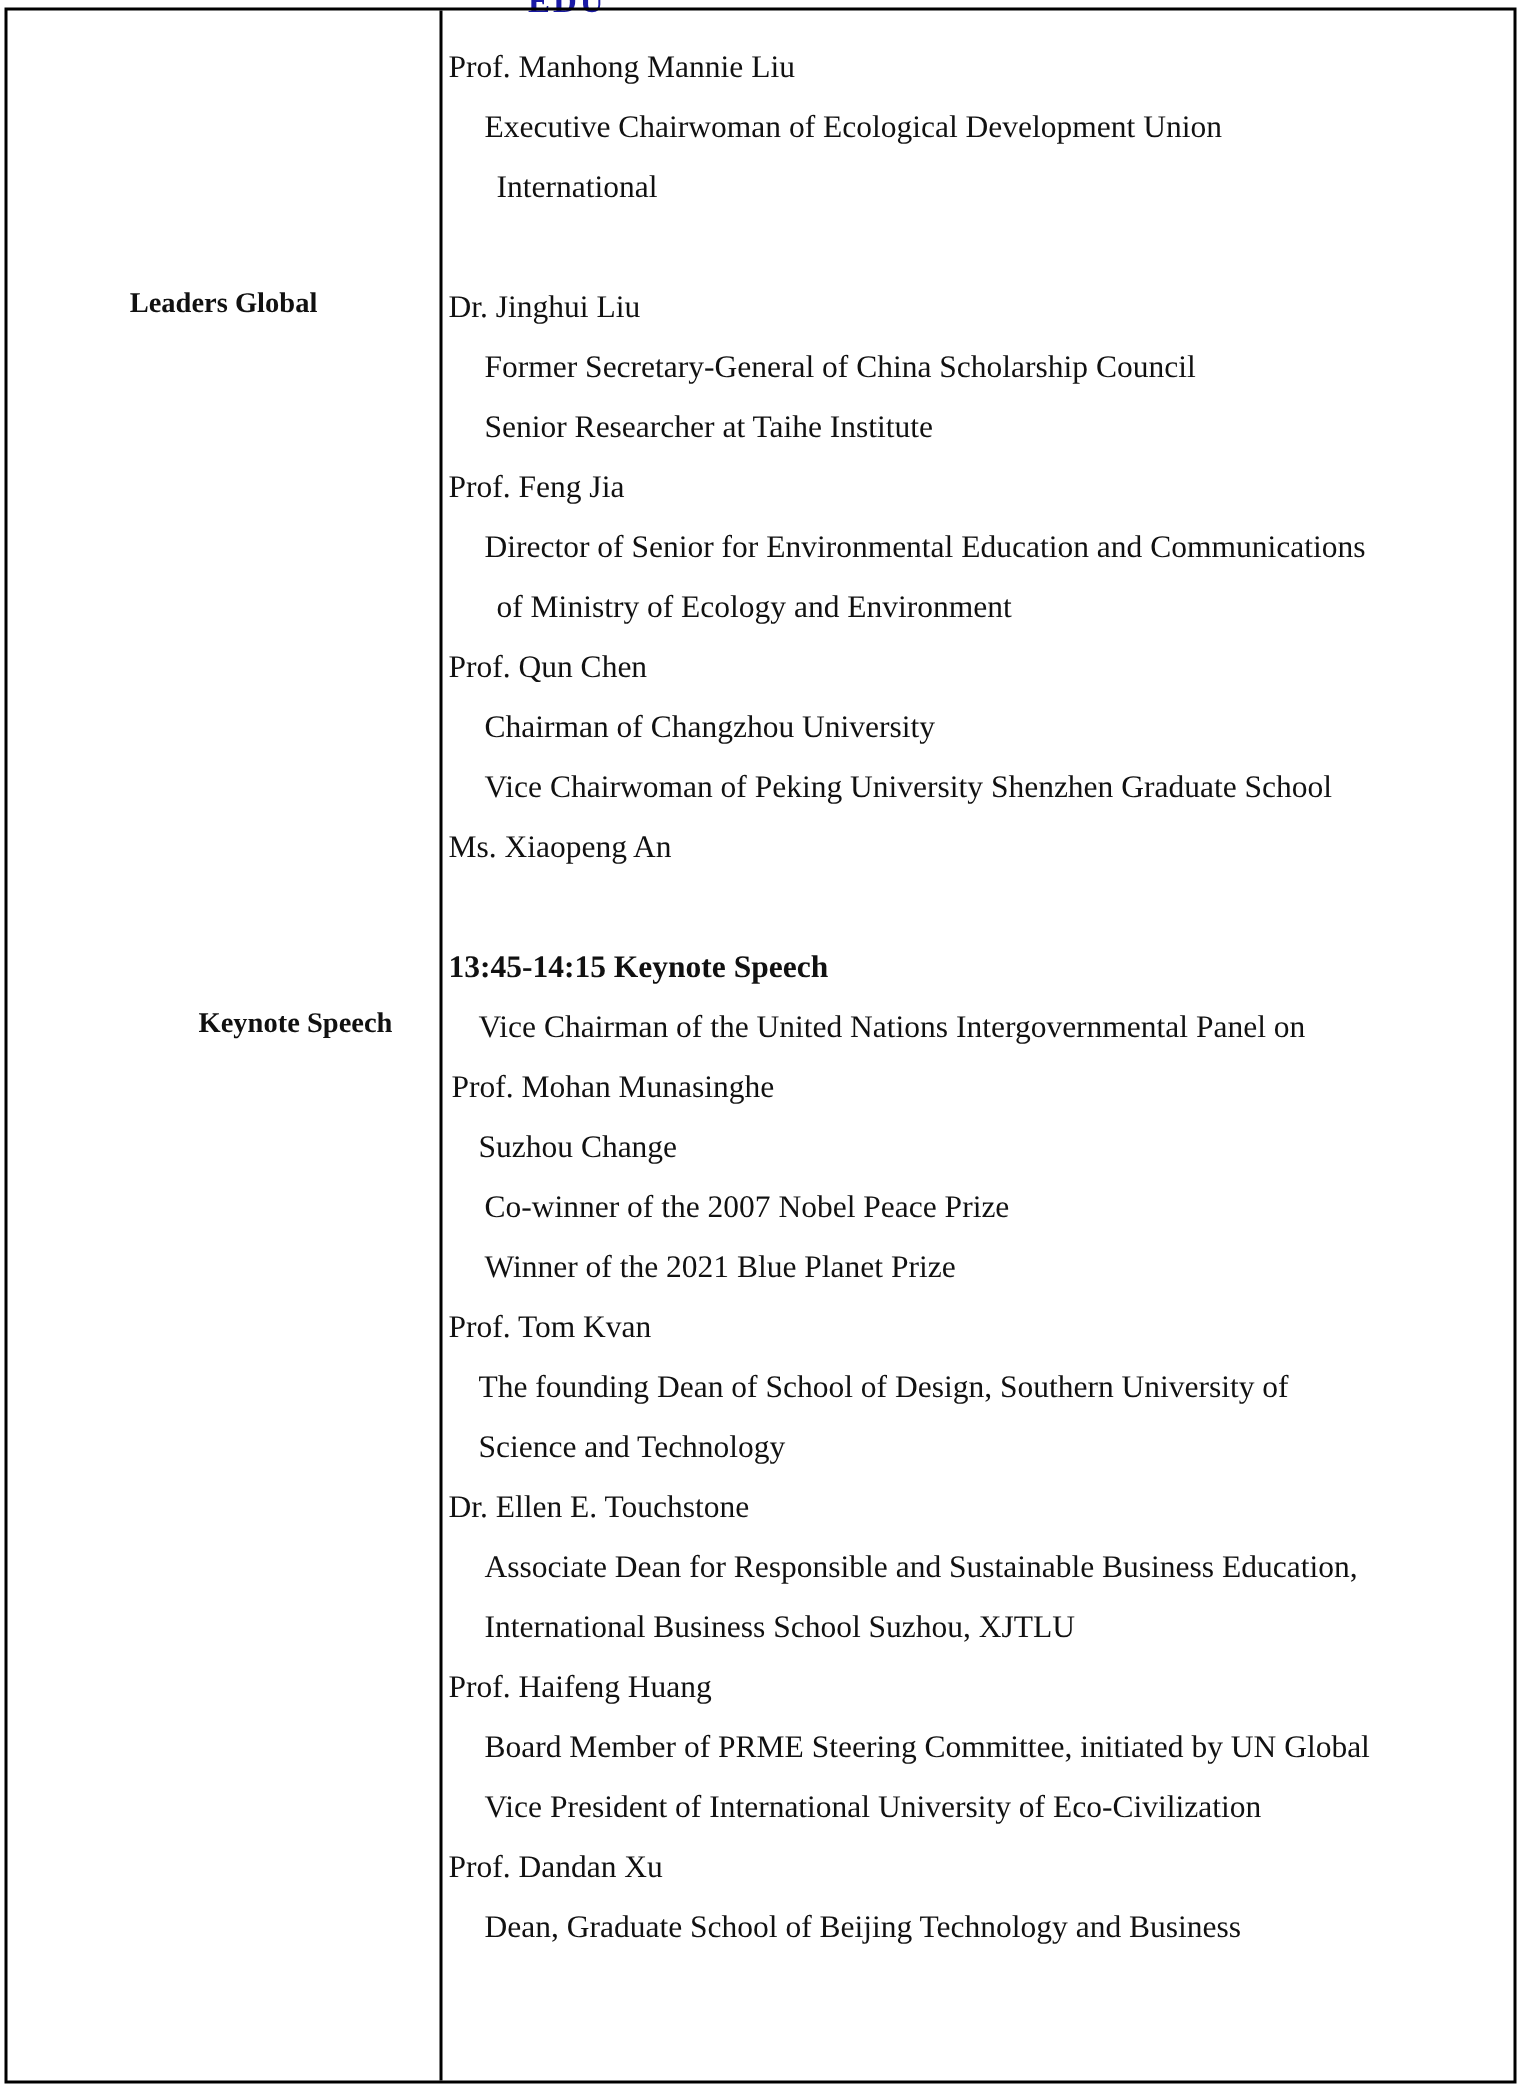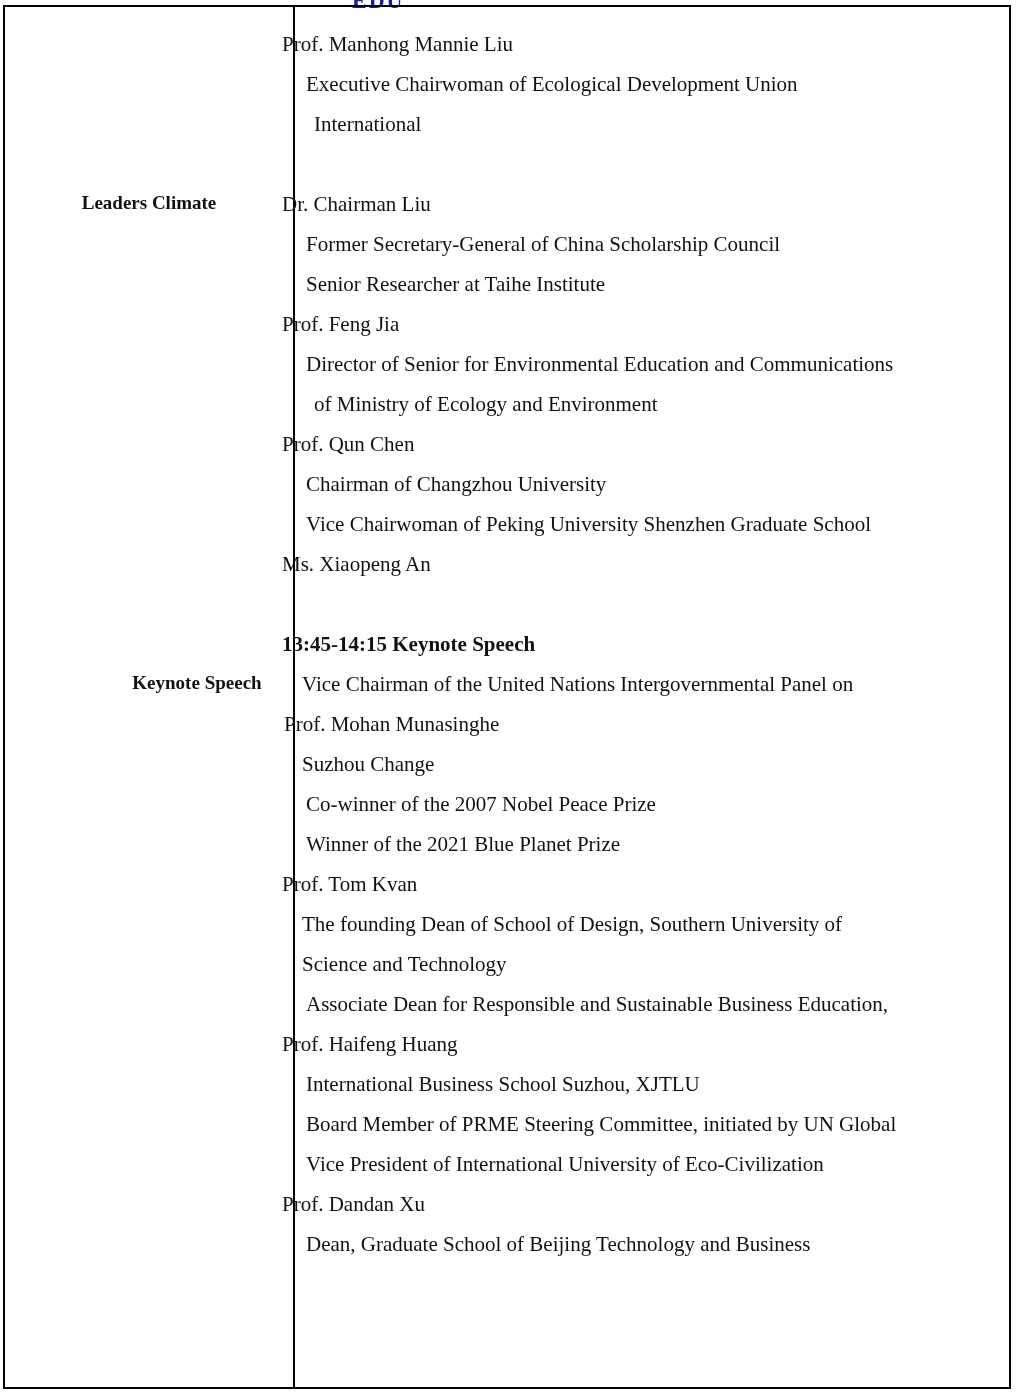--- a/index.html
+++ b/index.html
@@ -5,67 +5,68 @@
   html, body { margin: 0; padding: 0; background: #ffffff; }
   body { width: 1016px; height: 1398px; position: relative; overflow: hidden;
          font-family: "Liberation Serif", "DejaVu Serif", serif; color: #111; }
   .header-fragment { position: absolute; left: 352px; top: -12px; font-size: 22px; font-weight: bold;
          color: #1a1aa6; letter-spacing: 2px; font-family: "Liberation Serif", serif; }
   .table { position: absolute; left: 3px; top: 5px; width: 1008px; height: 1384px;
            border: 2px solid #000; box-sizing: border-box; }
   .divider { position: absolute; left: 288px; top: 0; bottom: 0; width: 2px; background: #000; }
   .label { position: absolute; left: 0; width: 288px; text-align: center; font-weight: bold;
            font-size: 19px; }
-  .content { position: absolute; left: 277px; top: 17px; right: 0; font-size: 21px; }
+  .content { position: absolute; left: 294px; top: 17px; right: 0; font-size: 21px; }
   .line { height: 40px; line-height: 40px; white-space: nowrap; }
   .bold { font-weight: bold; }
   .i1 { padding-left: 24px; }
   .i2 { padding-left: 32px; }
   .i3 { padding-left: 20px; }
   .i0b { padding-left: 2px; }
 </style>
 </head>
 <body>
 
 <div class="header-fragment">EDU</div>
 
 <div class="table">
   <div class="divider"></div>
 
-  <div class="label" style="top:185px;">Leaders Climate</div>
+  <div class="label" style="top:185px;">Leaders Global</div>
   <div class="label" style="top:665px;padding-left:48px;">Keynote Speech</div>
 
   <div class="content">
     <div class="line">Prof. Manhong Mannie Liu</div>
     <div class="line i1">Executive Chairwoman of Ecological Development Union</div>
     <div class="line i2">International</div>
     <div class="line"></div>
 
-    <div class="line">Dr. Chairman Liu</div>
+    <div class="line">Dr. Jinghui Liu</div>
     <div class="line i1">Former Secretary-General of China Scholarship Council</div>
     <div class="line i1">Senior Researcher at Taihe Institute</div>
     <div class="line">Prof. Feng Jia</div>
     <div class="line i1">Director of Senior for Environmental Education and Communications</div>
     <div class="line i2">of Ministry of Ecology and Environment</div>
     <div class="line">Prof. Qun Chen</div>
     <div class="line i1">Chairman of Changzhou University</div>
     <div class="line i1">Vice Chairwoman of Peking University Shenzhen Graduate School</div>
     <div class="line">Ms. Xiaopeng An</div>
     <div class="line"></div>
 
     <div class="line bold">13:45-14:15 Keynote Speech</div>
     <div class="line i3">Vice Chairman of the United Nations Intergovernmental Panel on</div>
     <div class="line i0b">Prof. Mohan Munasinghe</div>
     <div class="line i3">Suzhou Change</div>
     <div class="line i1">Co-winner of the 2007 Nobel Peace Prize</div>
     <div class="line i1">Winner of the 2021 Blue Planet Prize</div>
     <div class="line">Prof. Tom Kvan</div>
     <div class="line i3">The founding Dean of School of Design, Southern University of</div>
     <div class="line i3">Science and Technology</div>
+    <div class="line">Dr. Ellen E. Touchstone</div>
     <div class="line i1">Associate Dean for Responsible and Sustainable Business Education,</div>
+    <div class="line i1">International Business School Suzhou, XJTLU</div>
     <div class="line">Prof. Haifeng Huang</div>
-    <div class="line i1">International Business School Suzhou, XJTLU</div>
     <div class="line i1">Board Member of PRME Steering Committee, initiated by UN Global</div>
     <div class="line i1">Vice President of International University of Eco-Civilization</div>
     <div class="line">Prof. Dandan Xu</div>
     <div class="line i1">Dean, Graduate School of Beijing Technology and Business</div>
   </div>
 </div>
 
 </body></html>

